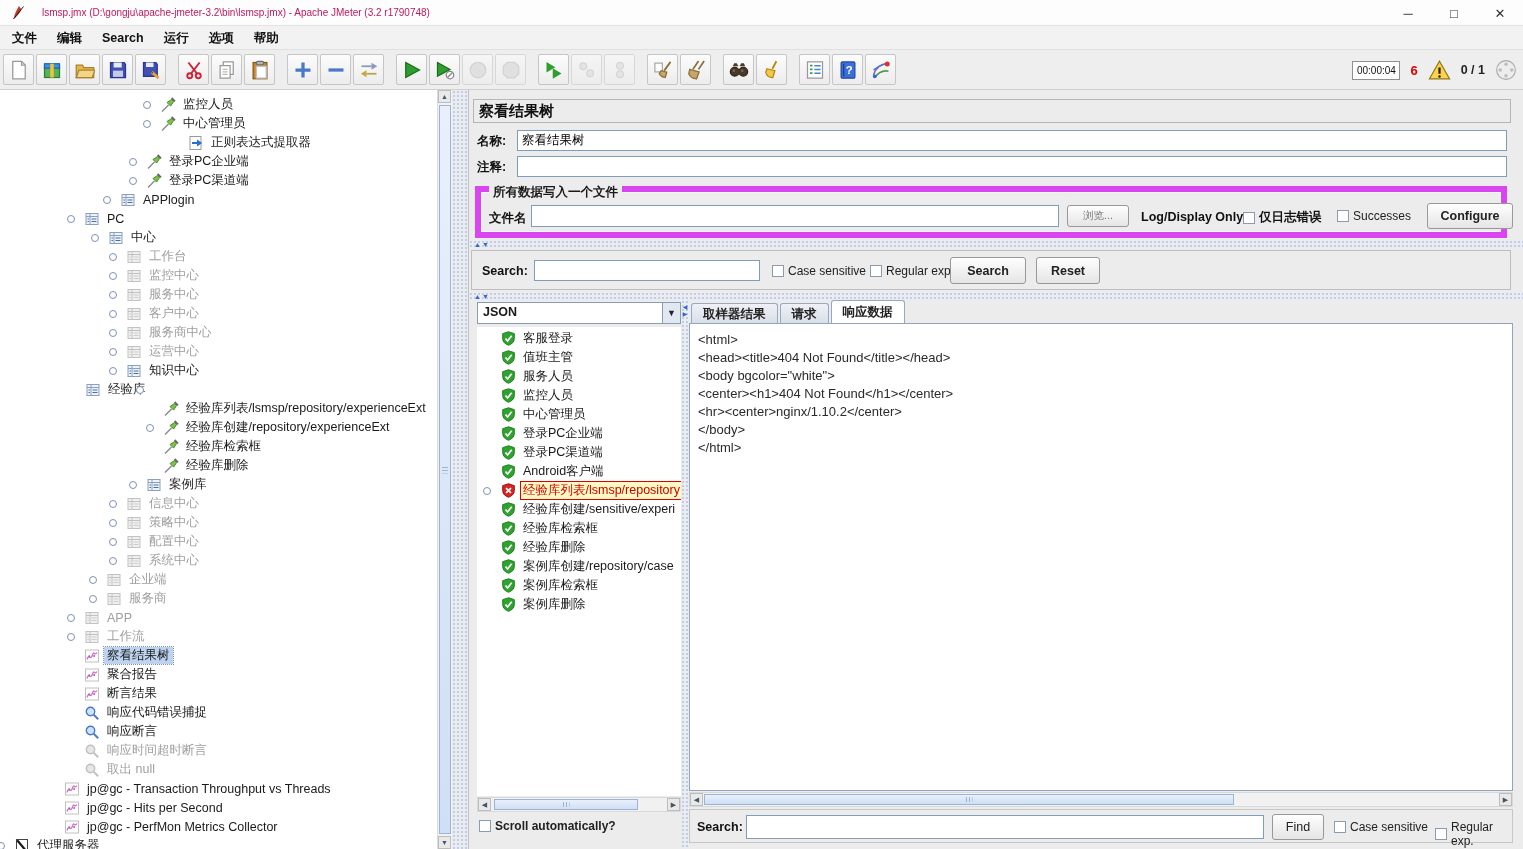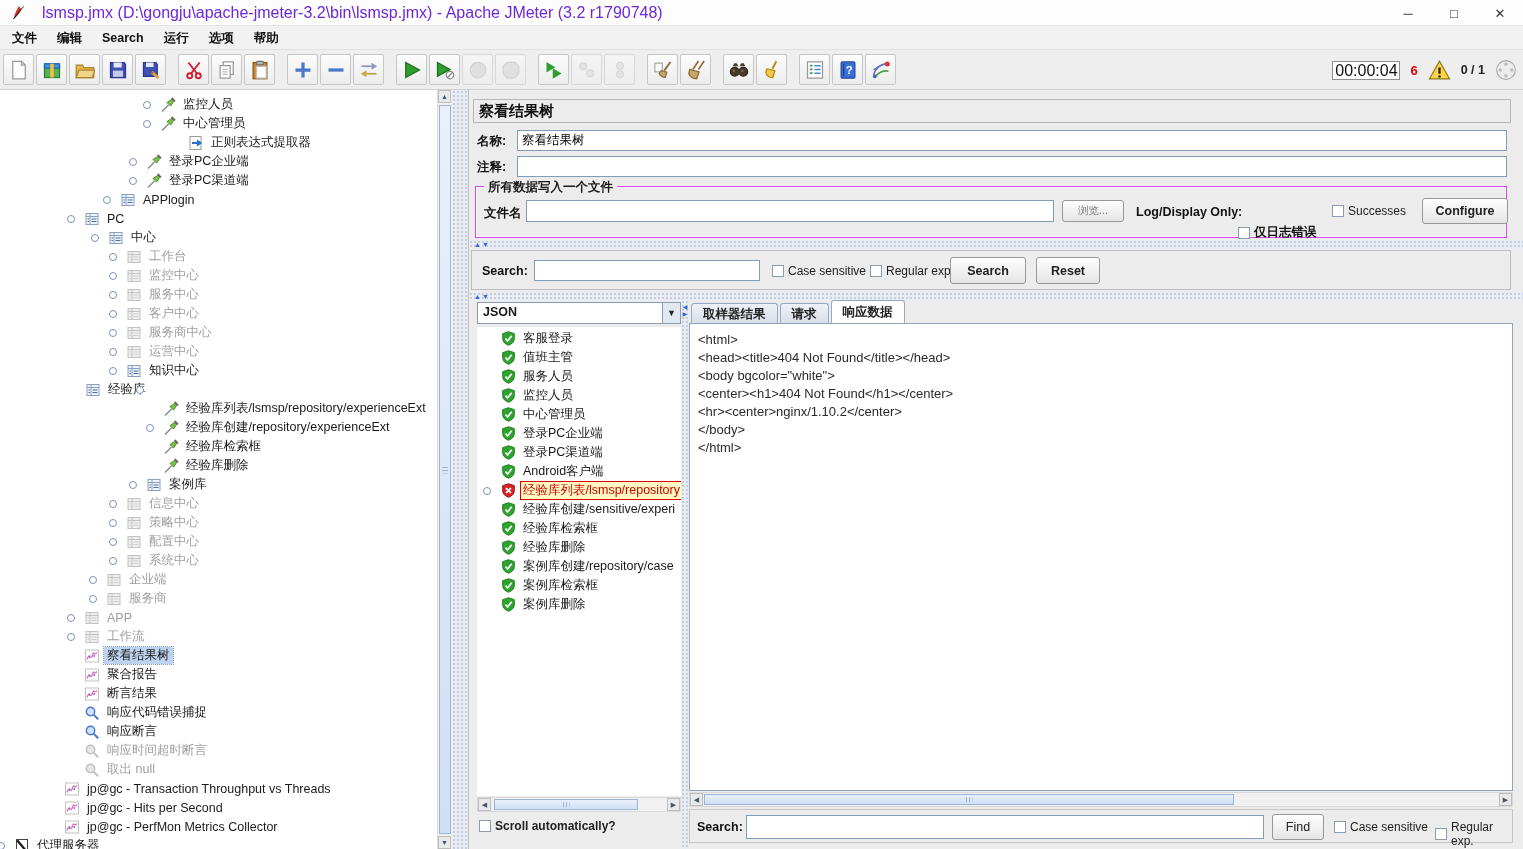--- a/index.html
+++ b/index.html
@@ -5,34 +5,34 @@
   * { box-sizing: border-box; }
   html,body { margin:0; padding:0; }
   body {
     width:1523px; height:849px; overflow:hidden; position:relative;
     font-family:"Liberation Sans","DejaVu Sans",sans-serif;
     background:#ececec; font-size:12px; color:#1a1a1a;
   }
   
   #titlebar { position:absolute; left:0; top:0; width:1523px; height:26px; background:#fdfdfd; border-bottom:1px solid #e3e3e3; display:flex; align-items:center; }
   #titlebar .app-icon { width:16px; height:16px; margin:0 8px 0 10px; }
-  #titlebar .title-text { font-size:16px; color:#6d28d9;padding-left:8px; }
+  #titlebar .title-text { font-size:10px; color:#be185d;padding-left:8px; }
   .win-btns { position:absolute; right:0; top:0; height:26px; display:flex; }
   .win-btn { width:46px; height:26px; display:flex; align-items:center; justify-content:center; font-size:13px; color:#333; }
   
   #menubar { position:absolute; left:0; top:26px; width:1523px; height:24px; background:#f2f2f2; border-bottom:1px solid #e0e0e0; display:flex; align-items:center; padding-left:2px; }
   .menu-item { padding:0 10px; font-weight:bold; font-size:12.5px; color:#111; line-height:24px; }
   
   #toolbar { position:absolute; left:0; top:50px; width:1523px; height:40px; background:#eeeeee; border-bottom:1px solid #cfcfcf; display:flex; align-items:center; padding-left:3px; }
   .tb-group { display:flex; margin-right:10px; }
   .tb-btn { width:31px; height:31px; border:1px solid #c6c6c6; border-radius:2px; background:linear-gradient(#fcfcfc,#ececec); display:flex; align-items:center; justify-content:center; margin-right:2px; }
   .tb-btn svg { width:20px; height:20px; }
   .tb-btn.disabled { opacity:.55; }
   #tb-status { position:absolute; right:6px; top:0; height:40px; display:flex; align-items:center; gap:10px; }
-  #timer-box { width:68px; height:19px; background:#fff; border:1px solid #8f8f8f; text-align:center; line-height:17px; font-size:16px; color:#111; }
+  #timer-box { width:48px; height:19px; background:#fff; border:1px solid #8f8f8f; text-align:center; line-height:17px; font-size:10px; color:#111; }
   #error-count { color:#e00000; font-weight:bold; font-size:13px; }
   #thread-counts { font-size:12.5px; color:#222; font-weight:bold; }
   
   #left-tree { position:absolute; left:0; top:90px; width:437px; height:759px; background:#ffffff; overflow:hidden; padding-top:5px; }
   .tree-row { height:19px; display:flex; align-items:center; white-space:nowrap; position:relative; }
   .tree-row .knob { position:absolute; width:8px; height:8px; border:1px solid #8090b8; border-radius:50%; background:#fff; }
   .tree-row .t-icon { width:16px; height:16px; flex:0 0 16px; }
   .tree-row .t-icon svg { width:16px; height:16px; }
   .tree-label { padding:0 3px; margin-left:4px; font-size:12.5px; }
   .tree-label.disabled { color:#9e9e9e; }
@@ -47,27 +47,27 @@
   #panel-header { position:absolute; left:4px; right:12px; top:9px; height:24px; border:1px solid #b6b6b6; background:#ececec; }
   #panel-title { font-size:15px; font-weight:bold; color:#111; line-height:22px; padding-left:5px; }
   .form-label { font-weight:bold; color:#111; font-size:12.5px; }
   .field { background:#fff; border:1px solid #7f9db9; font:12.5px "Liberation Sans","DejaVu Sans",sans-serif; padding:1px 4px; }
   #name-row { position:absolute; left:8px; right:16px; top:40px; height:22px; }
   #name-row .form-label { position:absolute; left:0; top:3px; }
   #name-field { position:absolute; left:40px; right:0; top:0; height:21px; width:calc(100% - 40px); }
   #comment-row { position:absolute; left:8px; right:16px; top:66px; height:22px; }
   #comment-row .form-label { position:absolute; left:0; top:3px; }
   #comment-field { position:absolute; left:40px; right:0; top:0; height:21px; width:calc(100% - 40px); }
-  #file-group { position:absolute; left:6px; right:16px; top:96px; height:52px; border:1px solid #d946ef; box-shadow:inset 0 0 0 1px #f8f8f8; }
+  #file-group { position:absolute; left:6px; right:16px; top:96px; height:52px; border:6px solid #d946ef; box-shadow:inset 0 0 0 1px #f8f8f8; }
   #file-group-title { position:absolute; left:8px; top:-8px; background:#ececec; padding:0 4px; font-weight:bold; font-size:12.5px; }
   #filename-label { position:absolute; left:8px; top:18px; }
   #filename-field { position:absolute; left:50px; top:13px; width:528px; height:22px; }
   #browse-btn { position:absolute; left:586px; top:13px; width:62px; height:22px; font-size:10.5px; color:#777; font-weight:normal; }
   #logdisplay-label { position:absolute; left:660px; top:18px; }
-  #cb-errors { position:absolute; left:762px; top:17px;margin-top:20px; }
+  #cb-errors { position:absolute; left:762px; top:17px; }
   #cb-successes { position:absolute; left:856px; top:17px; }
   #configure-btn { position:absolute; left:946px; top:11px; width:86px; height:26px; }
   .h-splitter { position:absolute; left:0; right:0; height:9px;
     background-color:#e9ecf3; background-image:radial-gradient(#c5ccdb 1px, transparent 1.2px); background-size:4px 4px; }
   .split-arrows { position:absolute; left:5px; top:0; font-size:7px; color:#3366cc; line-height:9px; letter-spacing:1px; }
   #search-box { position:absolute; left:2px; right:12px; top:160px; height:40px; border:1px solid #bdbdbd; background:#ececec; }
   #search-label { position:absolute; left:10px; top:13px; }
   #search-field { position:absolute; left:62px; top:9px; width:226px; height:21px; }
   #cb-case1 { position:absolute; left:300px; top:13px; }
   #cb-regex1 { position:absolute; left:398px; top:13px; }

